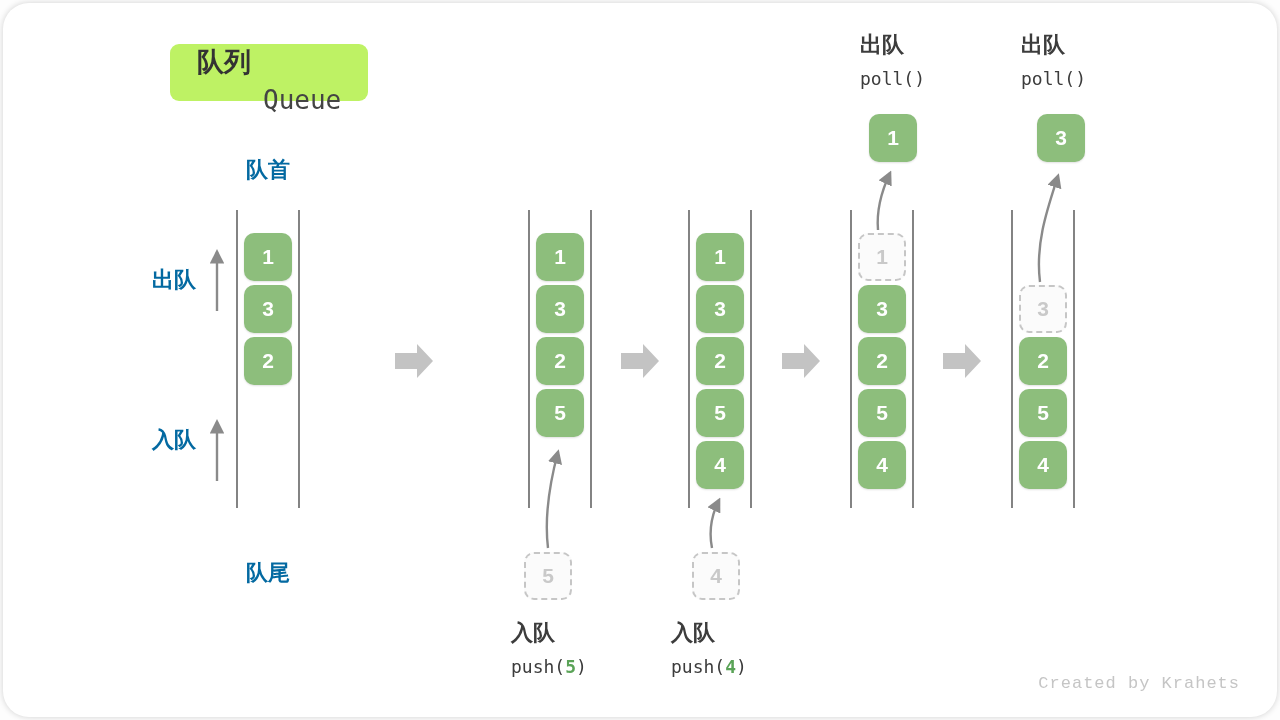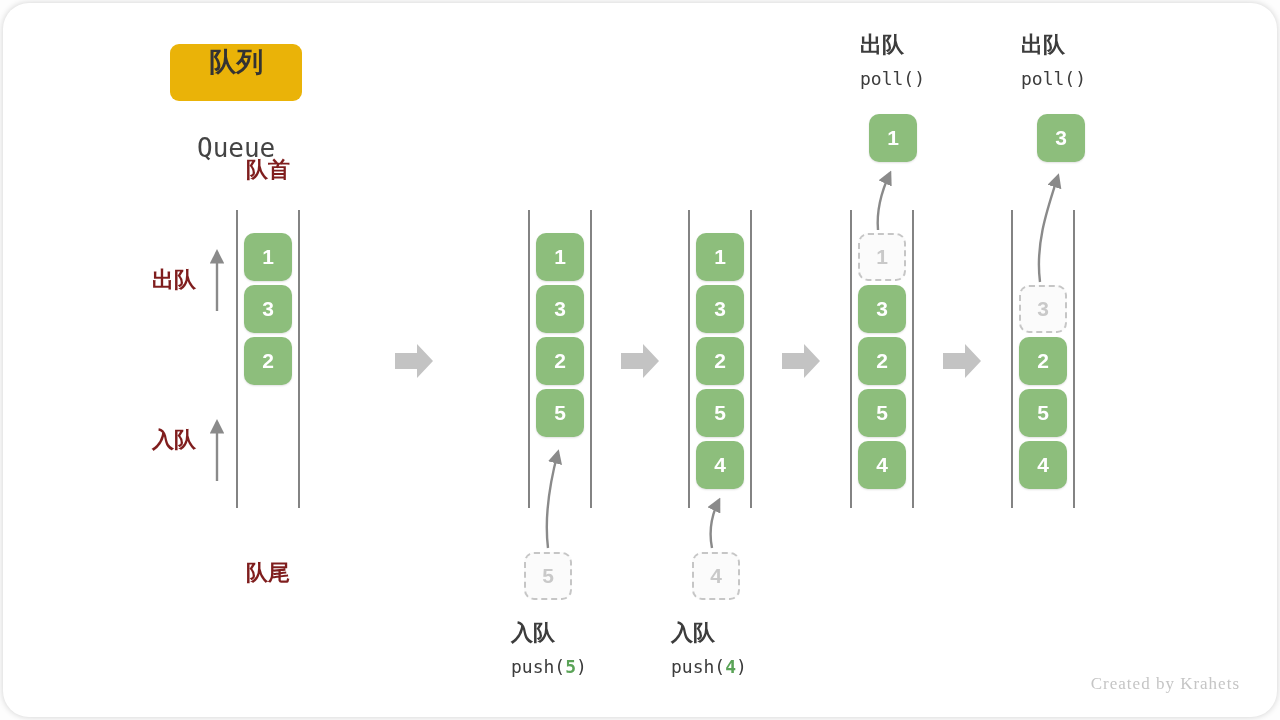--- a/index.html
+++ b/index.html
@@ -1,40 +1,40 @@
 <!DOCTYPE html>
 <html><head>
 <meta charset="utf-8">
 <style>
   html,body{margin:0;padding:0;background:#fdfdfd;}
   .stage{position:relative;width:1280px;height:720px;font-family:"Liberation Sans",sans-serif;overflow:hidden;}
   .card{position:absolute;left:3px;top:3px;right:3px;bottom:3px;background:#ffffff;border-radius:26px;
         box-shadow:0 0 6px rgba(0,0,0,0.18);}
   .layer{position:absolute;left:0;top:0;width:1280px;height:720px;pointer-events:none;}
 
-  .title-badge{position:absolute;left:170px;top:44px;height:57px;display:flex;align-items:center;gap:12px;
-        padding:0 27px;background:#eab308;border-radius:9px;box-sizing:border-box;flex-direction:column;}
+  .title-badge{position:absolute;left:170px;top:44px;height:57px;display:flex;gap:12px;
+        padding:0 27px;background:#bef264;border-radius:9px;box-sizing:border-box;}
   .title-zh{font-size:27px;font-weight:bold;color:#333333;}
   .title-en{font-size:26px;color:#444444;font-family:"DejaVu Sans Mono",monospace;margin-top:41px;}
 
-  .lbl{position:absolute;font-size:22px;font-weight:bold;color:#7f1d1d;white-space:nowrap;}
+  .lbl{position:absolute;font-size:22px;font-weight:bold;color:#0369a1;white-space:nowrap;}
   .lbl.center{transform:translateX(-50%);}
 
   .cell{position:absolute;width:48px;height:48px;border-radius:10px;box-sizing:border-box;
         display:flex;align-items:center;justify-content:center;font-size:21px;font-weight:bold;}
   .cell.green{background:#8dbe7c;color:#ffffff;box-shadow:0 1px 2px rgba(0,0,0,0.12);}
   .cell.ghost{background:#fbfbfb;border:2px dashed #c6c6c6;color:#c9c9c9;}
 
   .op{position:absolute;white-space:nowrap;}
   .op .zh{font-size:22px;font-weight:bold;color:#3c3c3c;display:block;margin-bottom:8px;}
   .op .fn{font-size:18px;color:#3c3c3c;font-family:"DejaVu Sans Mono",monospace;display:block;}
   .op .fn .arg{color:#5aa357;font-weight:bold;}
 
   .watermark{position:absolute;right:40px;top:674px;font-size:17px;color:#c5c5c5;
-        font-family:Liberation Serif, serif;letter-spacing:1px;}
+        font-family:Liberation Mono, monospace;letter-spacing:1px;}
 </style>
 </head>
 <body>
 
 <div class="stage">
   <div class="card"></div>
 
   <svg class="layer" viewBox="0 0 1280 720">
     <defs>
       <marker id="ah" viewBox="0 0 10 10" refX="8" refY="5" markerWidth="6" markerHeight="6" orient="auto">

